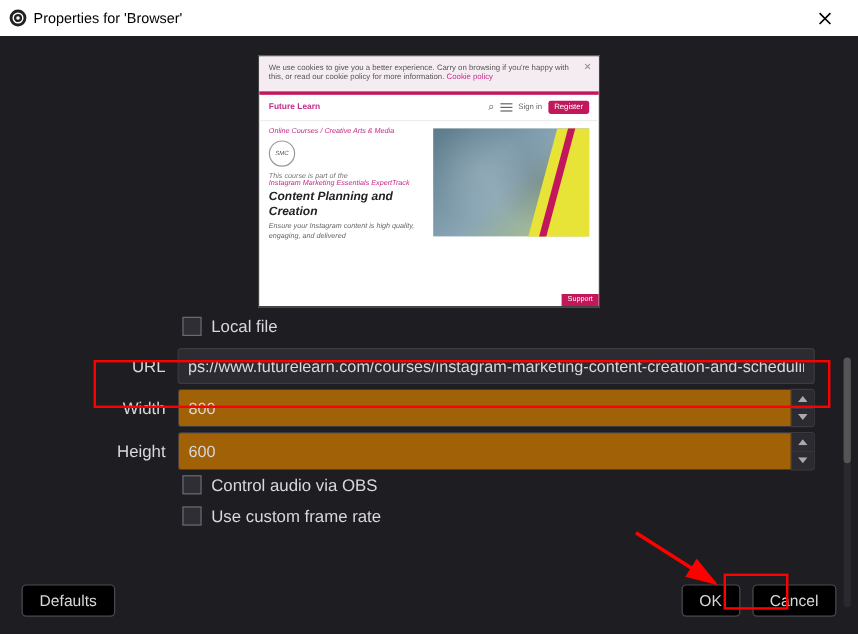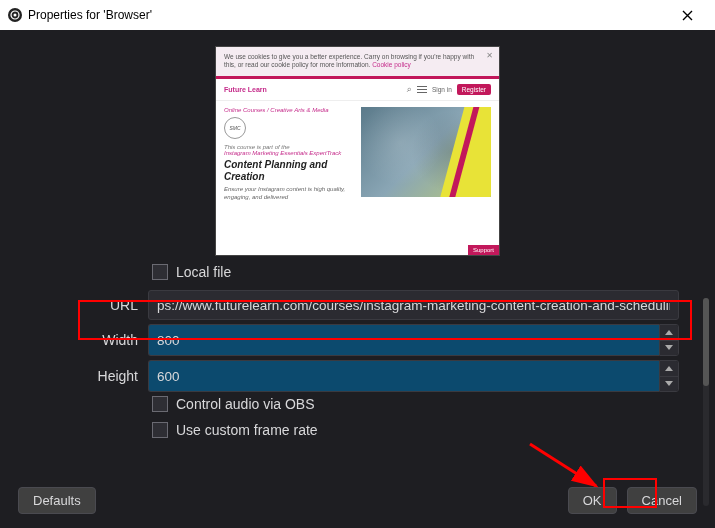--- a/index.html
+++ b/index.html
@@ -41,32 +41,32 @@
   .pv-diag2 { position:absolute; right:25px; top:-10px; width:6px; height:120px; background:#c2185b; transform: skewX(-15deg);}
   .pv-support { position:absolute; bottom:0; right:0; background:#c2185b; color:#fff; font-size:6px; padding:2px 5px;}
   .form-area { margin-left: 70px; margin-right: 18px; position:relative;}
   .row { display:flex; align-items:center; margin-bottom: 4px; gap: 10px;}
   .row-label { width: 50px; text-align:right; color:#d8d8da; font-size:14px;}
   .chk-row { margin-left: 64px; display:flex; align-items:center; gap:8px; margin-bottom:10px;}
   .chk { width:16px; height:16px; border:1px solid #6a6a72; background:#2e2e34; display:inline-block;}
   .chk-label { color:#d8d8da; font-size:14px;}
   .input { flex:1; background:#2b2b31; border:1px solid #3a3a40; color:#d8d8da; font-size:13.5px; padding:6px 8px; border-radius:3px; outline:none; height:30px;}
   .spin-wrap { flex:1; display:flex; position:relative;}
-  .spin-input { flex:1; background:#0c4a6e; border:1px solid #3a3a40; color:#d8d8da; font-size:13.5px; padding:6px 8px; border-radius:3px 0 0 3px; outline:none; height:32px; border-right:none;}
+  .spin-input { flex:1; background:#a16207; border:1px solid #3a3a40; color:#d8d8da; font-size:13.5px; padding:6px 8px; border-radius:3px 0 0 3px; outline:none; height:32px; border-right:none;}
   .spin-btns { width:20px; display:flex; flex-direction:column; border:1px solid #3a3a40; border-radius:0 3px 3px 0; overflow:hidden;}
   .spin-btn { flex:1; background:#2b2b31; display:flex; align-items:center; justify-content:center; cursor:pointer;}
   .spin-btn:first-child { border-bottom:1px solid #3a3a40;}
   .spin-btn svg { width:8px; height:5px; fill:#aaa;}
   .hl-url { position:absolute; border:2.5px solid #ff0000; pointer-events:none;}
   .hl1 { left:78px; top:300px; width:614px; height:40px;}
   .hl2 { left:603px; top:478px; width:54px; height:30px;}
   .scrollbar { position:absolute; right:6px; top:268px; width:6px; height:208px; background:#2a2a2e; border-radius:3px;}
   .scroll-thumb { position:absolute; top:0; width:100%; height:88px; background:#555; border-radius:3px;}
   .footer { position:absolute; bottom:14px; left:18px; right:18px; display:flex; justify-content:space-between; align-items:center;}
-  .btn { background:#404040; color:#d8d8da; border:1px solid #4a4a50; padding:5px 14px; font-size:13px; border-radius:4px; cursor:pointer;}
+  .btn { background:#000000; color:#d8d8da; border:1px solid #4a4a50; padding:5px 14px; font-size:13px; border-radius:4px; cursor:pointer;}
   .footer-right { display:flex; gap:10px; align-items:center;}
   .arrow { position:absolute; left:530px; top:444px; pointer-events:none;}
   .arrow svg { overflow:visible;}
 </style>
 </head>
 <body>
 
 <div class="titlebar">
   <div class="titlebar-left">
     <span class="titlebar-icon">

